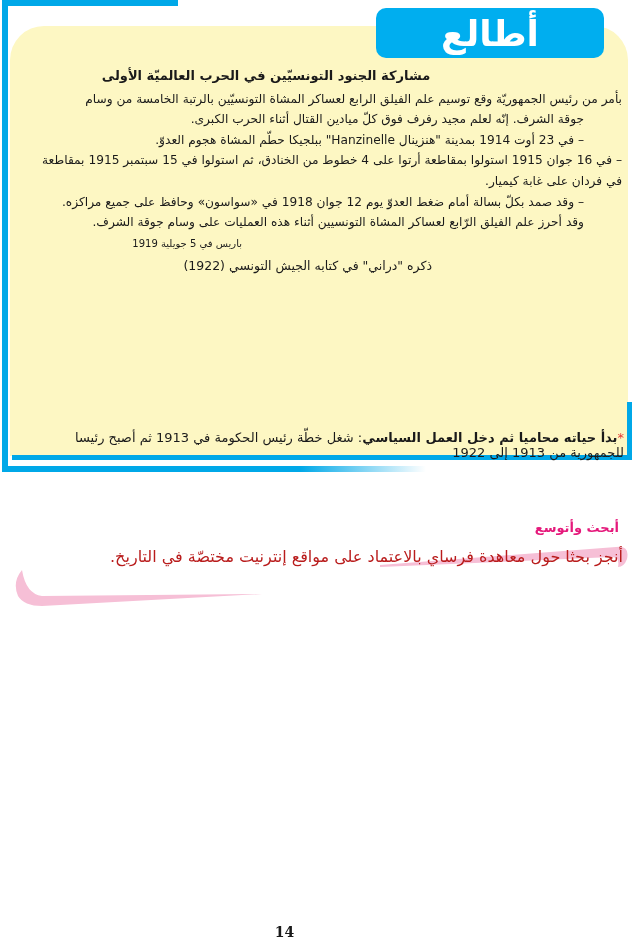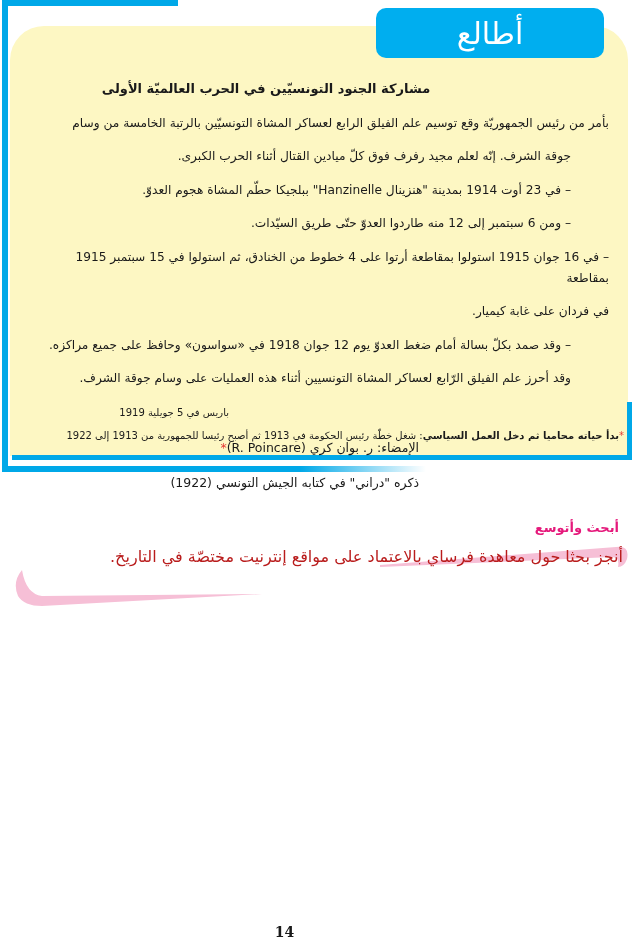--- a/index.html
+++ b/index.html
@@ -14,35 +14,35 @@
     .bracket-br-v { position:absolute; left:627px; top:402px; width:5px; height:58px; background:#00a8e8; }
     .bracket-br-h { position:absolute; left:12px; top:455px; width:620px; height:5px; background:#00a8e8; }
     .panel {
       position:absolute; left:10px; top:26px; width:618px; height:430px;
       background:#fdf7c3; border-top-left-radius:34px; border-top-right-radius:34px;
     }
     .title-tab {
       position:absolute; left:376px; top:8px; width:228px; height:50px;
       background:#00aeef; border-radius:10px; color:#ffffff;
       display:flex; align-items:center; justify-content:center;
-      font-size:30px; font-weight:normal;
+      font-size:36px; font-weight:bold;
     }
     .content {
       position:absolute; left:30px; top:66px; width:592px; direction:rtl;
       font-size:12.2px; line-height:20.6px; text-align:right;
     }
-    .content p { margin:13px; }
+    .content p { margin:0; }
     .heading { text-align:center; font-weight:bold; font-size:13px; margin-bottom:2px !important; padding-right:120px; }
     .indent { padding-right:38px; }
     .date-line { font-size:10px; padding-right:380px; line-height:22px; }
     .sig { padding-right:190px; font-size:12.5px; line-height:22px; }
     .sig .star { color:#e53935; }
     .footnote {
       position:absolute; left:28px; top:430px; width:596px; direction:rtl; text-align:right;
-      font-size:10px;
+      font-size:13px;
     }
     .footnote .star { color:#e53935; }
     .footnote b { font-weight:bold; }
     .research-title {
       position:absolute; right:18px; top:520px; direction:rtl;
       color:#e5197b; font-weight:bold; font-size:13px;
     }
     .swoosh-top { position:absolute; left:380px; top:545px; width:250px; height:22px; }
     .swoosh-bottom { position:absolute; left:12px; top:568px; width:250px; height:38px; }
     .research-text {
@@ -67,29 +67,25 @@
 
 <div class="title-tab">
   <span>أطالع</span>
 </div>
 
 <div class="content">
   <p class="heading">مشاركة الجنود التونسيّين في الحرب العالميّة الأولى</p>
   <p>بأمر من رئيس الجمهوريّة وقع توسيم علم الفيلق الرابع لعساكر المشاة التونسيّين بالرتبة الخامسة من وسام</p>
   <p class="indent">جوقة الشرف. إنّه لعلم مجيد رفرف فوق كلّ ميادين القتال أثناء الحرب الكبرى.</p>
   <p class="indent">– في 23 أوت 1914   بمدينة "هنزينال Hanzinelle" ببلجيكا حطّم المشاة هجوم العدوّ.</p>
-  <p class="indent">– ومن 6 سبتمبر إلى 12 منه طاردوا العدوّ حتّى طريق السيّدات.</p>
   <p>– في 16 جوان 1915 استولوا بمقاطعة أرتوا على 4 خطوط من الخنادق، ثم استولوا في 15 سبتمبر 1915 بمقاطعة</p>
   <p>في فردان على غابة كيميار.</p>
   <p class="indent">– وقد صمد بكلّ بسالة أمام ضغط العدوّ يوم 12 جوان 1918 في «سواسون» وحافظ على جميع مراكزه.</p>
   <p class="indent">وقد أحرز علم الفيلق الرّابع لعساكر المشاة التونسيين أثناء هذه العمليات على وسام جوقة الشرف.</p>
   <p class="date-line">باريس في 5 جويلية 1919</p>
-  <p class="sig">
-    <span>الإمضاء: ر. بوان كري (R. Poincare)</span><span class="star">*</span>
-  </p>
   <p class="sig">ذكره "دراني" في كتابه الجيش التونسي (1922)</p>
 </div>
 
 <div class="footnote">
   <span class="star">*</span><b>بدأ حياته محاميا ثم دخل العمل السياسي</b><span>: شغل خطّة رئيس الحكومة في 1913 ثم أصبح رئيسا للجمهورية من 1913 إلى 1922</span>
 </div>
 
 <div class="research-title">أبحث وأتوسع</div>
 
 <svg class="swoosh-top" viewBox="0 0 250 22">

